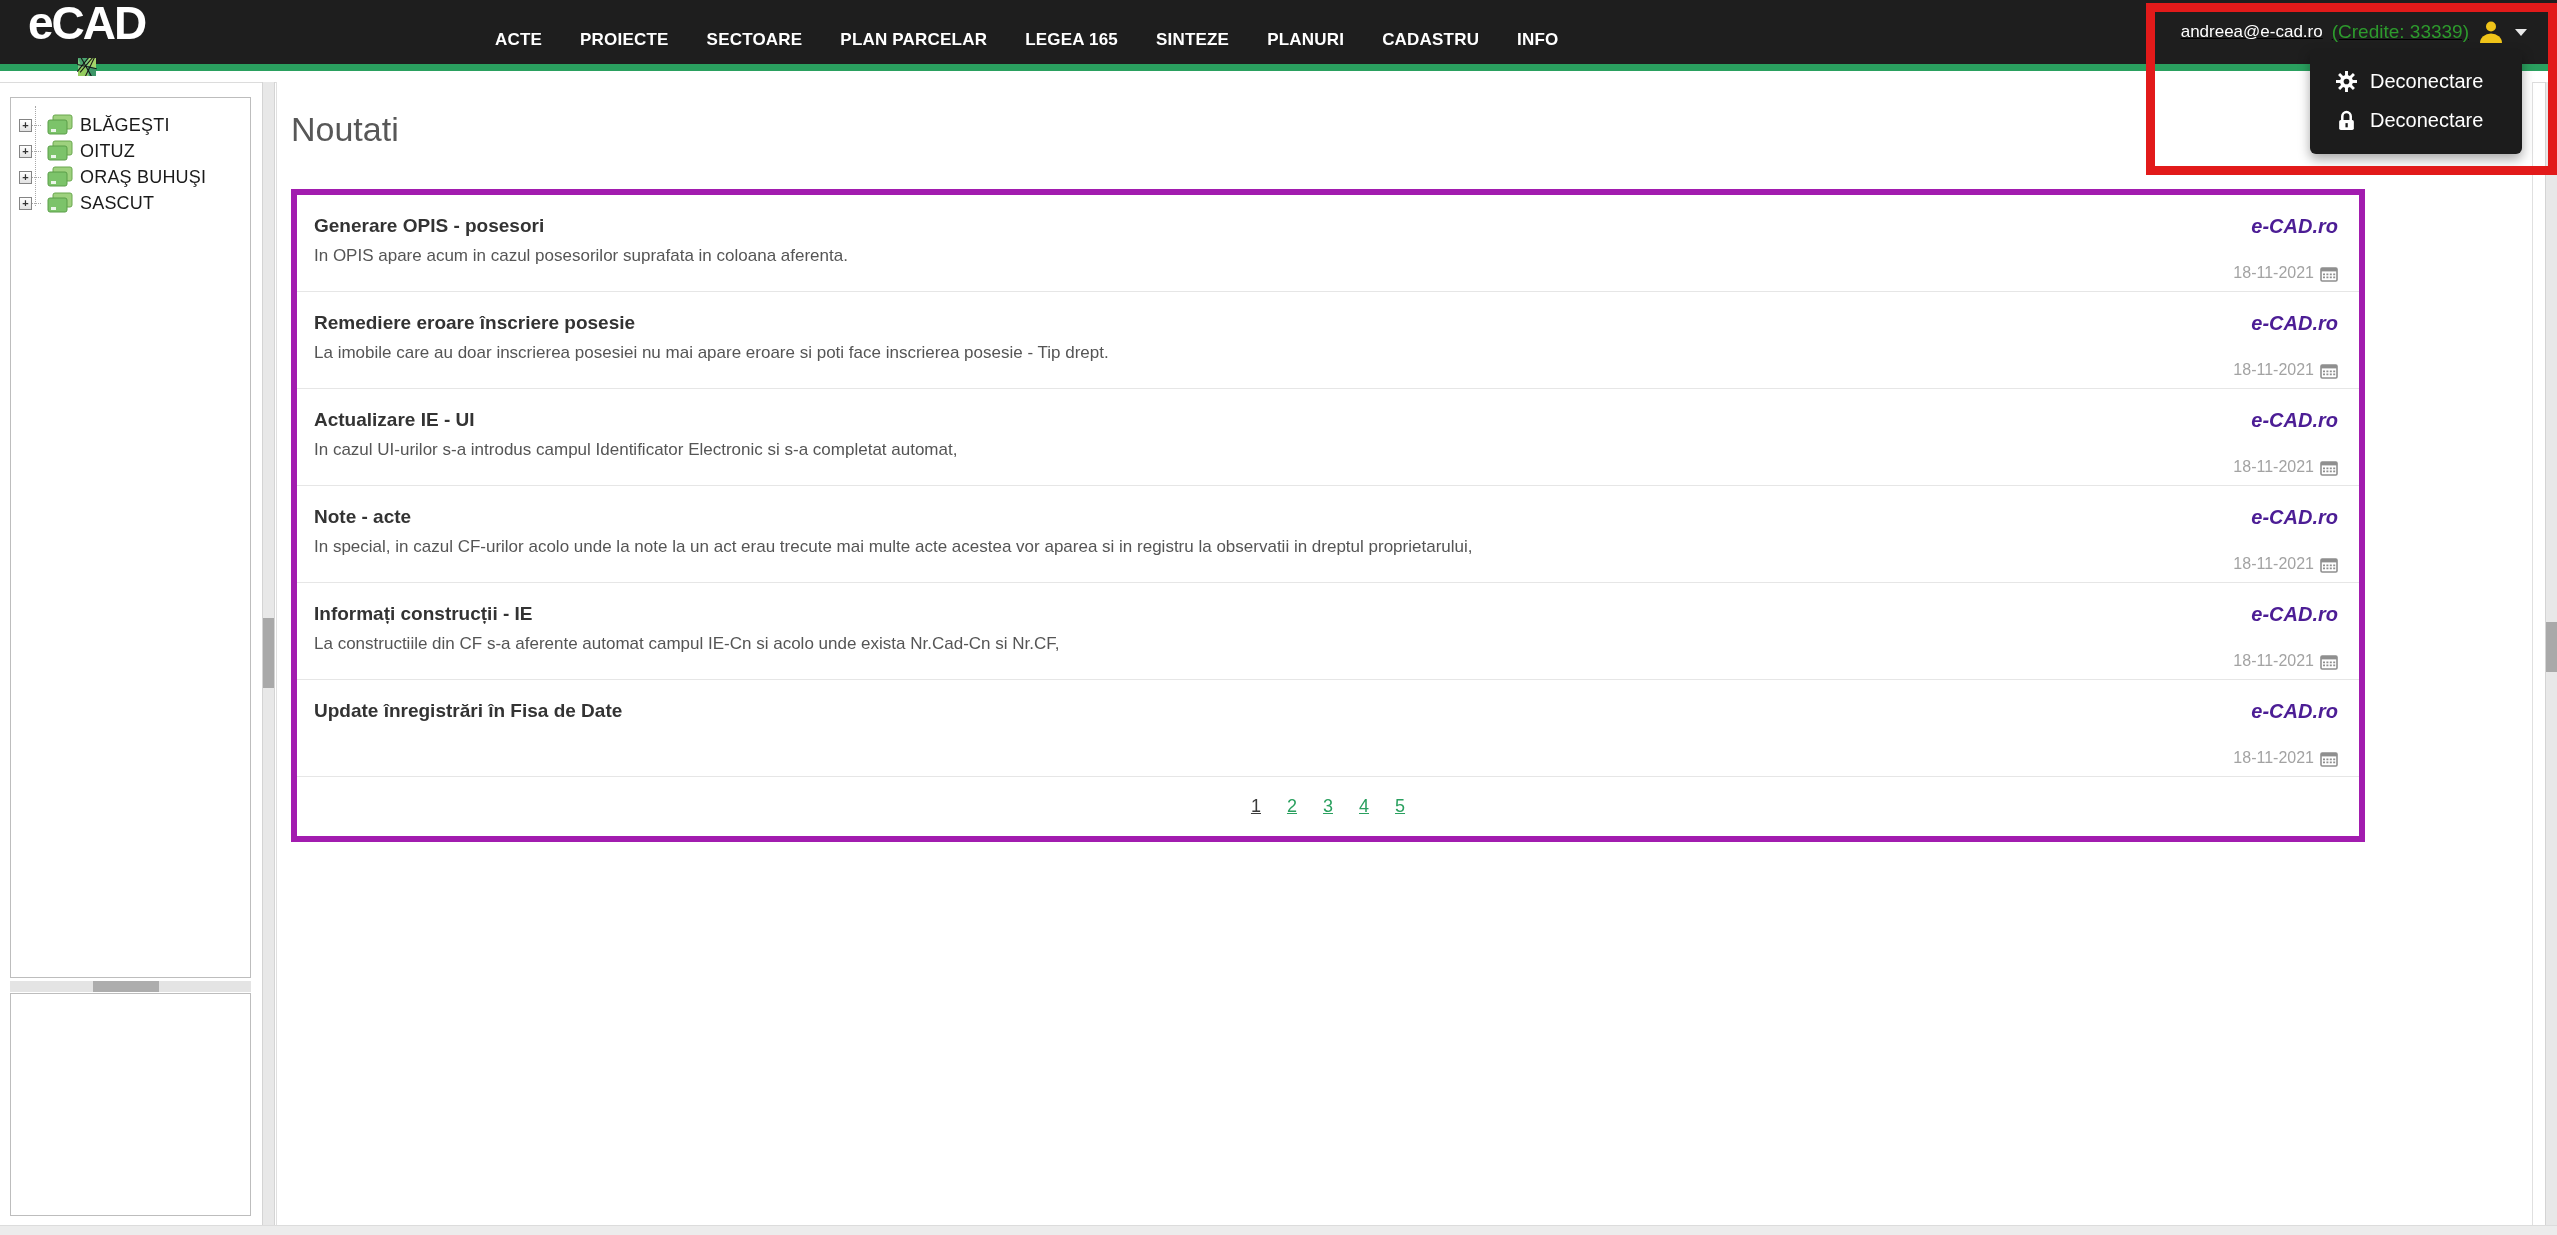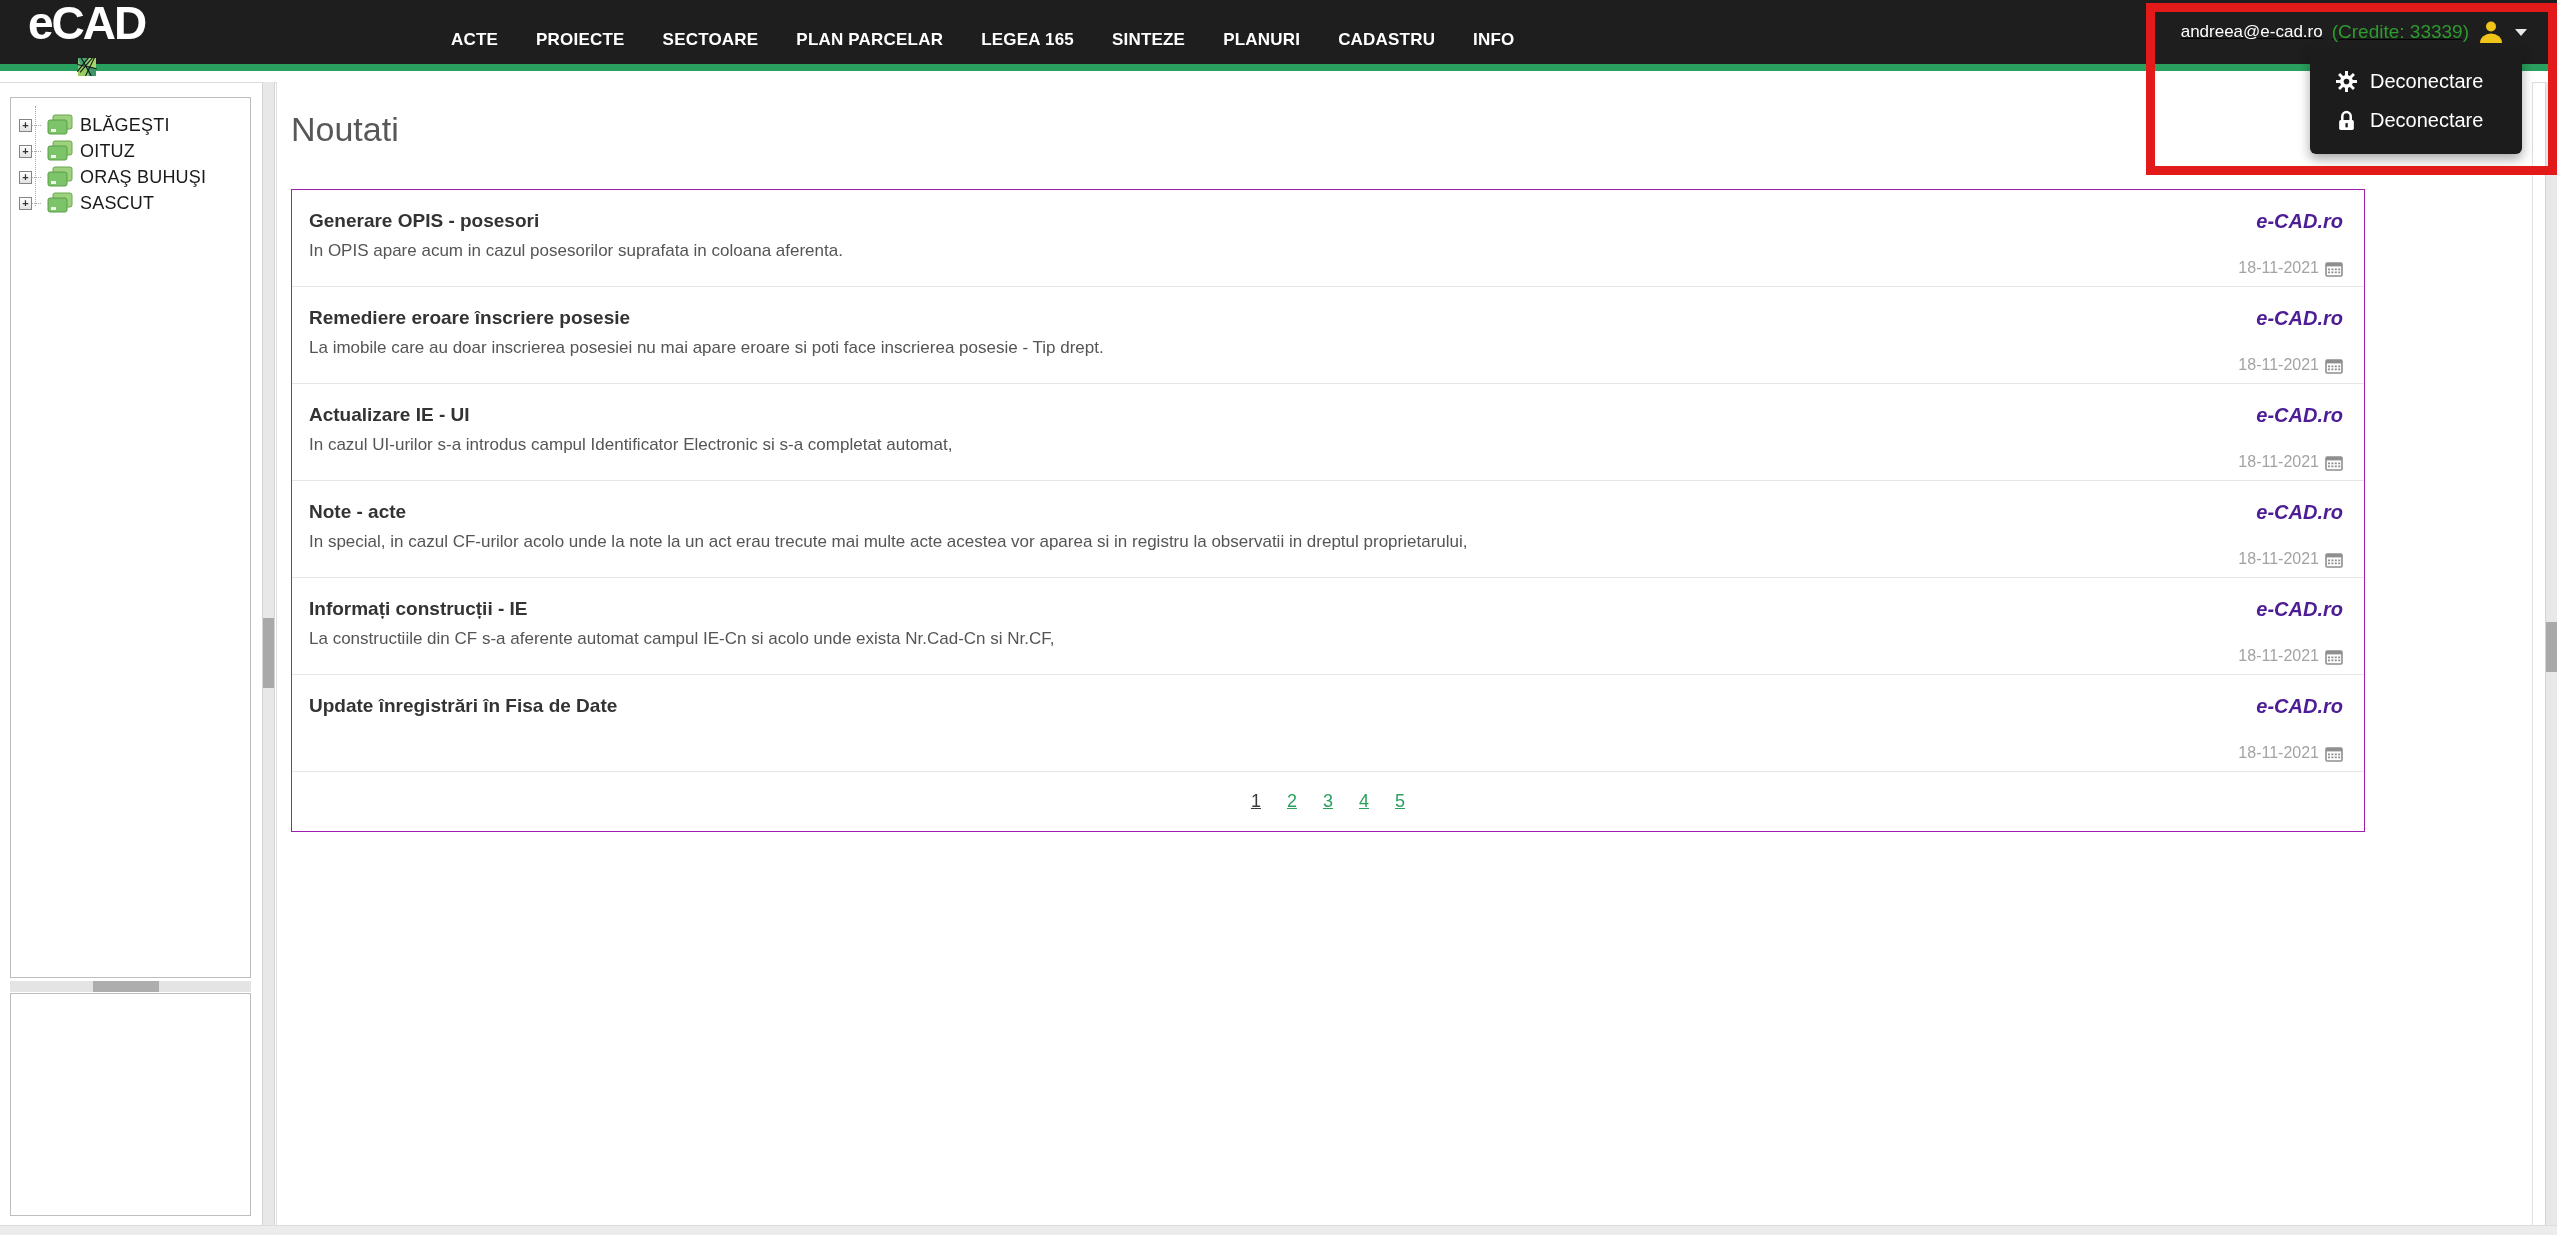--- a/index.html
+++ b/index.html
@@ -5,21 +5,21 @@
   * { box-sizing: border-box; margin: 0; padding: 0; }
   html, body { background: #ffffff; }
   body { font-family: "Liberation Sans", sans-serif; width: 2557px; height: 1235px; overflow: hidden; position: relative; }
   .page { position: absolute; left: 0; top: 0; width: 2557px; height: 1235px; background: #fff; }
 
   
   .navbar { position: absolute; left: 0; top: 0; width: 2557px; height: 64px; background: #1e1e1e; z-index: 20; }
   .brand { position: absolute; left: 28px; top: 0; height: 76px; display: flex; align-items: center; gap: 12px; cursor: pointer; flex-direction: column; }
   .brand-text { color: #fff; font-size: 46px; font-weight: 800; letter-spacing: -2px; line-height: 1; }
   .brand-icon { width: 50px; height: 50px; border-radius: 3px; display: block; }
-  .menu { position: absolute; left: 432px; top: 0; height: 80px; display: flex; align-items: center; }
+  .menu { position: absolute; left: 476px; top: 0; height: 80px; display: flex; align-items: center; }
   .menu-item { color: #ffffff; font-size: 17px; font-weight: 700; letter-spacing: .2px; padding: 0 19px; cursor: pointer; text-decoration: none; white-space: nowrap; }
   .user-area { position: absolute; right: 30px; top: 0; height: 64px; display: flex; align-items: center; gap: 9px; cursor: pointer; text-decoration: underline; }
   .user-email { color: #ffffff; font-size: 17px; }
   .user-credits { color: #2d9b2d; font-size: 19px; }
   .user-icon { width: 26px; height: 24px; display: block; }
   .caret-down { width: 0; height: 0; border-left: 6px solid transparent; border-right: 6px solid transparent; border-top: 7px solid #e8e8e8; margin-left: 2px; }
 
   .green-bar { position: absolute; left: 0; top: 64px; width: 2557px; height: 7px; background: #2aa05f; z-index: 19; }
   .hairline { position: absolute; left: 0; top: 82px; width: 2557px; height: 1px; background: #dcdcdc; }
 
@@ -44,21 +44,21 @@
   .h-scroll { position: absolute; left: 10px; top: 981px; width: 241px; height: 11px; background: #e4e4e4; cursor: pointer; }
   .h-scroll .thumb { margin-left: 83px; width: 66px; height: 11px; background: #adadad; }
   .lower-panel { position: absolute; left: 10px; top: 993px; width: 241px; height: 223px; border: 1px solid #bdbdbd; background: #fff; }
 
   .v-divider { position: absolute; left: 262px; top: 82px; width: 13px; height: 1143px; background: #e8e8e8; border-left: 1px solid #d4d4d4; border-right: 1px solid #d4d4d4; cursor: pointer; }
   .v-divider .thumb { margin-top: 536px; width: 11px; height: 70px; background: #a9a9a9; }
 
   
   .main-panel { position: absolute; left: 276px; top: 82px; width: 2257px; height: 1143px; background: #fff; border-left: 1px solid #e0e0e0; border-right: 1px solid #e0e0e0; }
   .page-title { margin: 28px 0 18px 14px; font-size: 34px; font-weight: 400; color: #575757; }
-  .news-panel { margin-left: 14px; width: 2074px; border: 1px solid #a21caf; background: #fff; margin-top: 40px; }
+  .news-panel { margin-left: 14px; width: 2074px; border: 6px solid #a21caf; background: #fff; margin-top: 40px; }
   .news-item { display: flex; justify-content: space-between; height: 97px; padding: 20px 21px 0 17px; border-bottom: 1px solid #e6e6e6; }
   .news-title { font-size: 19px; font-weight: 700; color: #333333; margin-bottom: 9px; }
   .news-desc { font-size: 17px; color: #555555; }
   .news-right { display: flex; flex-direction: column; justify-content: space-between; align-items: flex-end; padding-bottom: 9px; flex: 0 0 auto; }
   .news-source { font-size: 20px; font-weight: 700; font-style: italic; color: #4c1d95; }
   .news-daterow { display: flex; align-items: center; gap: 6px; font-size: 16px; color: #a3a3a3; }
   .cal-icon { width: 18px; height: 17px; display: block; }
 
   .pagination { height: 59px; display: flex; align-items: center; justify-content: center; }
   .pg-link { margin: 0 13px; font-size: 18px; color: #2aa05f; text-decoration: underline; cursor: pointer; }

